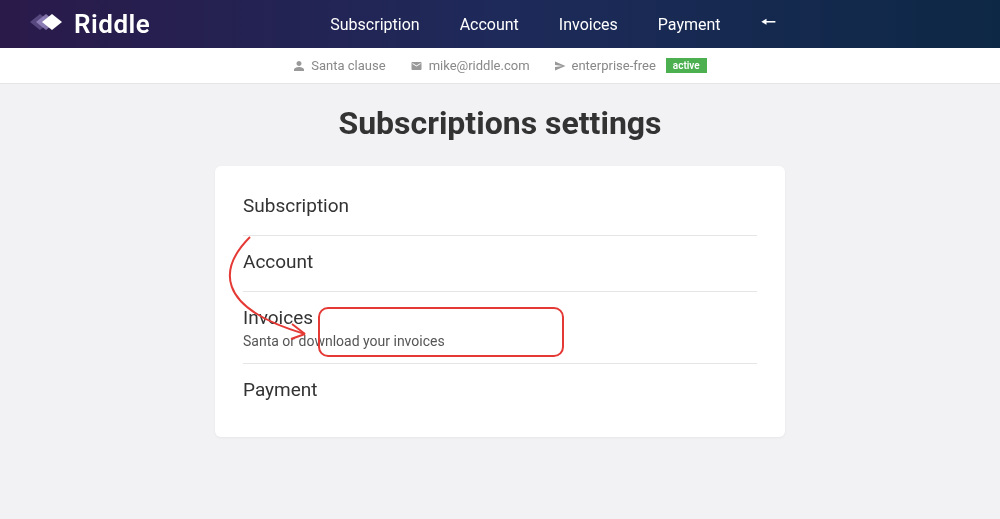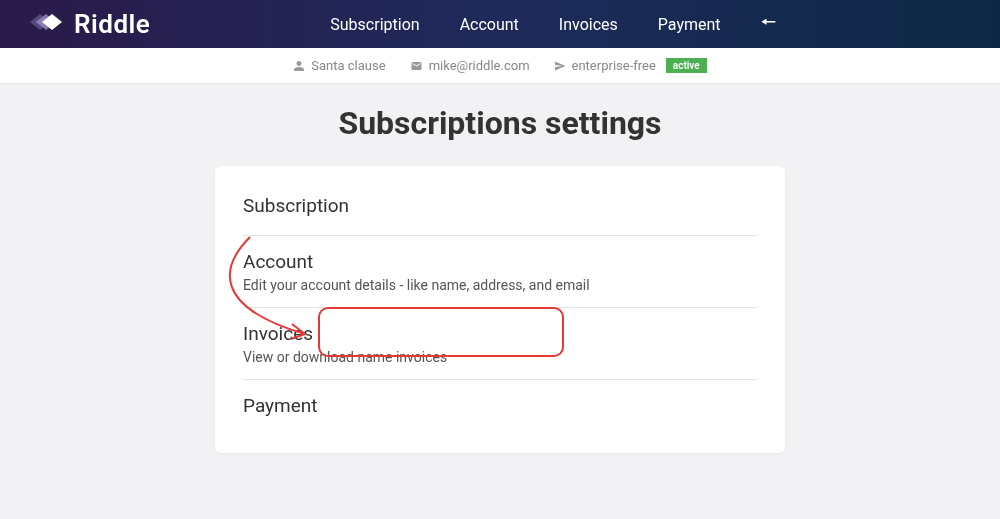--- a/index.html
+++ b/index.html
@@ -180,25 +180,24 @@
 </div>
 
 <h1 class="page-title">Subscriptions settings</h1>
 
 <div class="card">
   <div class="setting-item">
     <div class="setting-title">Subscription</div>
   </div>
   <div class="setting-item">
     <div class="setting-title">Account</div>
-    <div class="setting-desc">Edit your account details - like name, address, and email</div>
   </div>
   <div class="setting-item">
     <div class="setting-title">Invoices</div>
-    <div class="setting-desc">View or download name invoices</div>
+    <div class="setting-desc">Santa or download your invoices</div>
   </div>
   <div class="setting-item">
     <div class="setting-title">Payment</div>
   </div>
 </div>
 
 <div class="annotation-box" style="left:318px; top:307px; width:246px; height:50px;"></div>
 
 <svg class="annotation-arrow" style="left:205px; top:232px; width:115px; height:112px;" viewBox="0 0 115 112">
   <path d="M45 5 C 15 35, 8 75, 100 102" stroke="#e53935" stroke-width="2" fill="none"></path>

